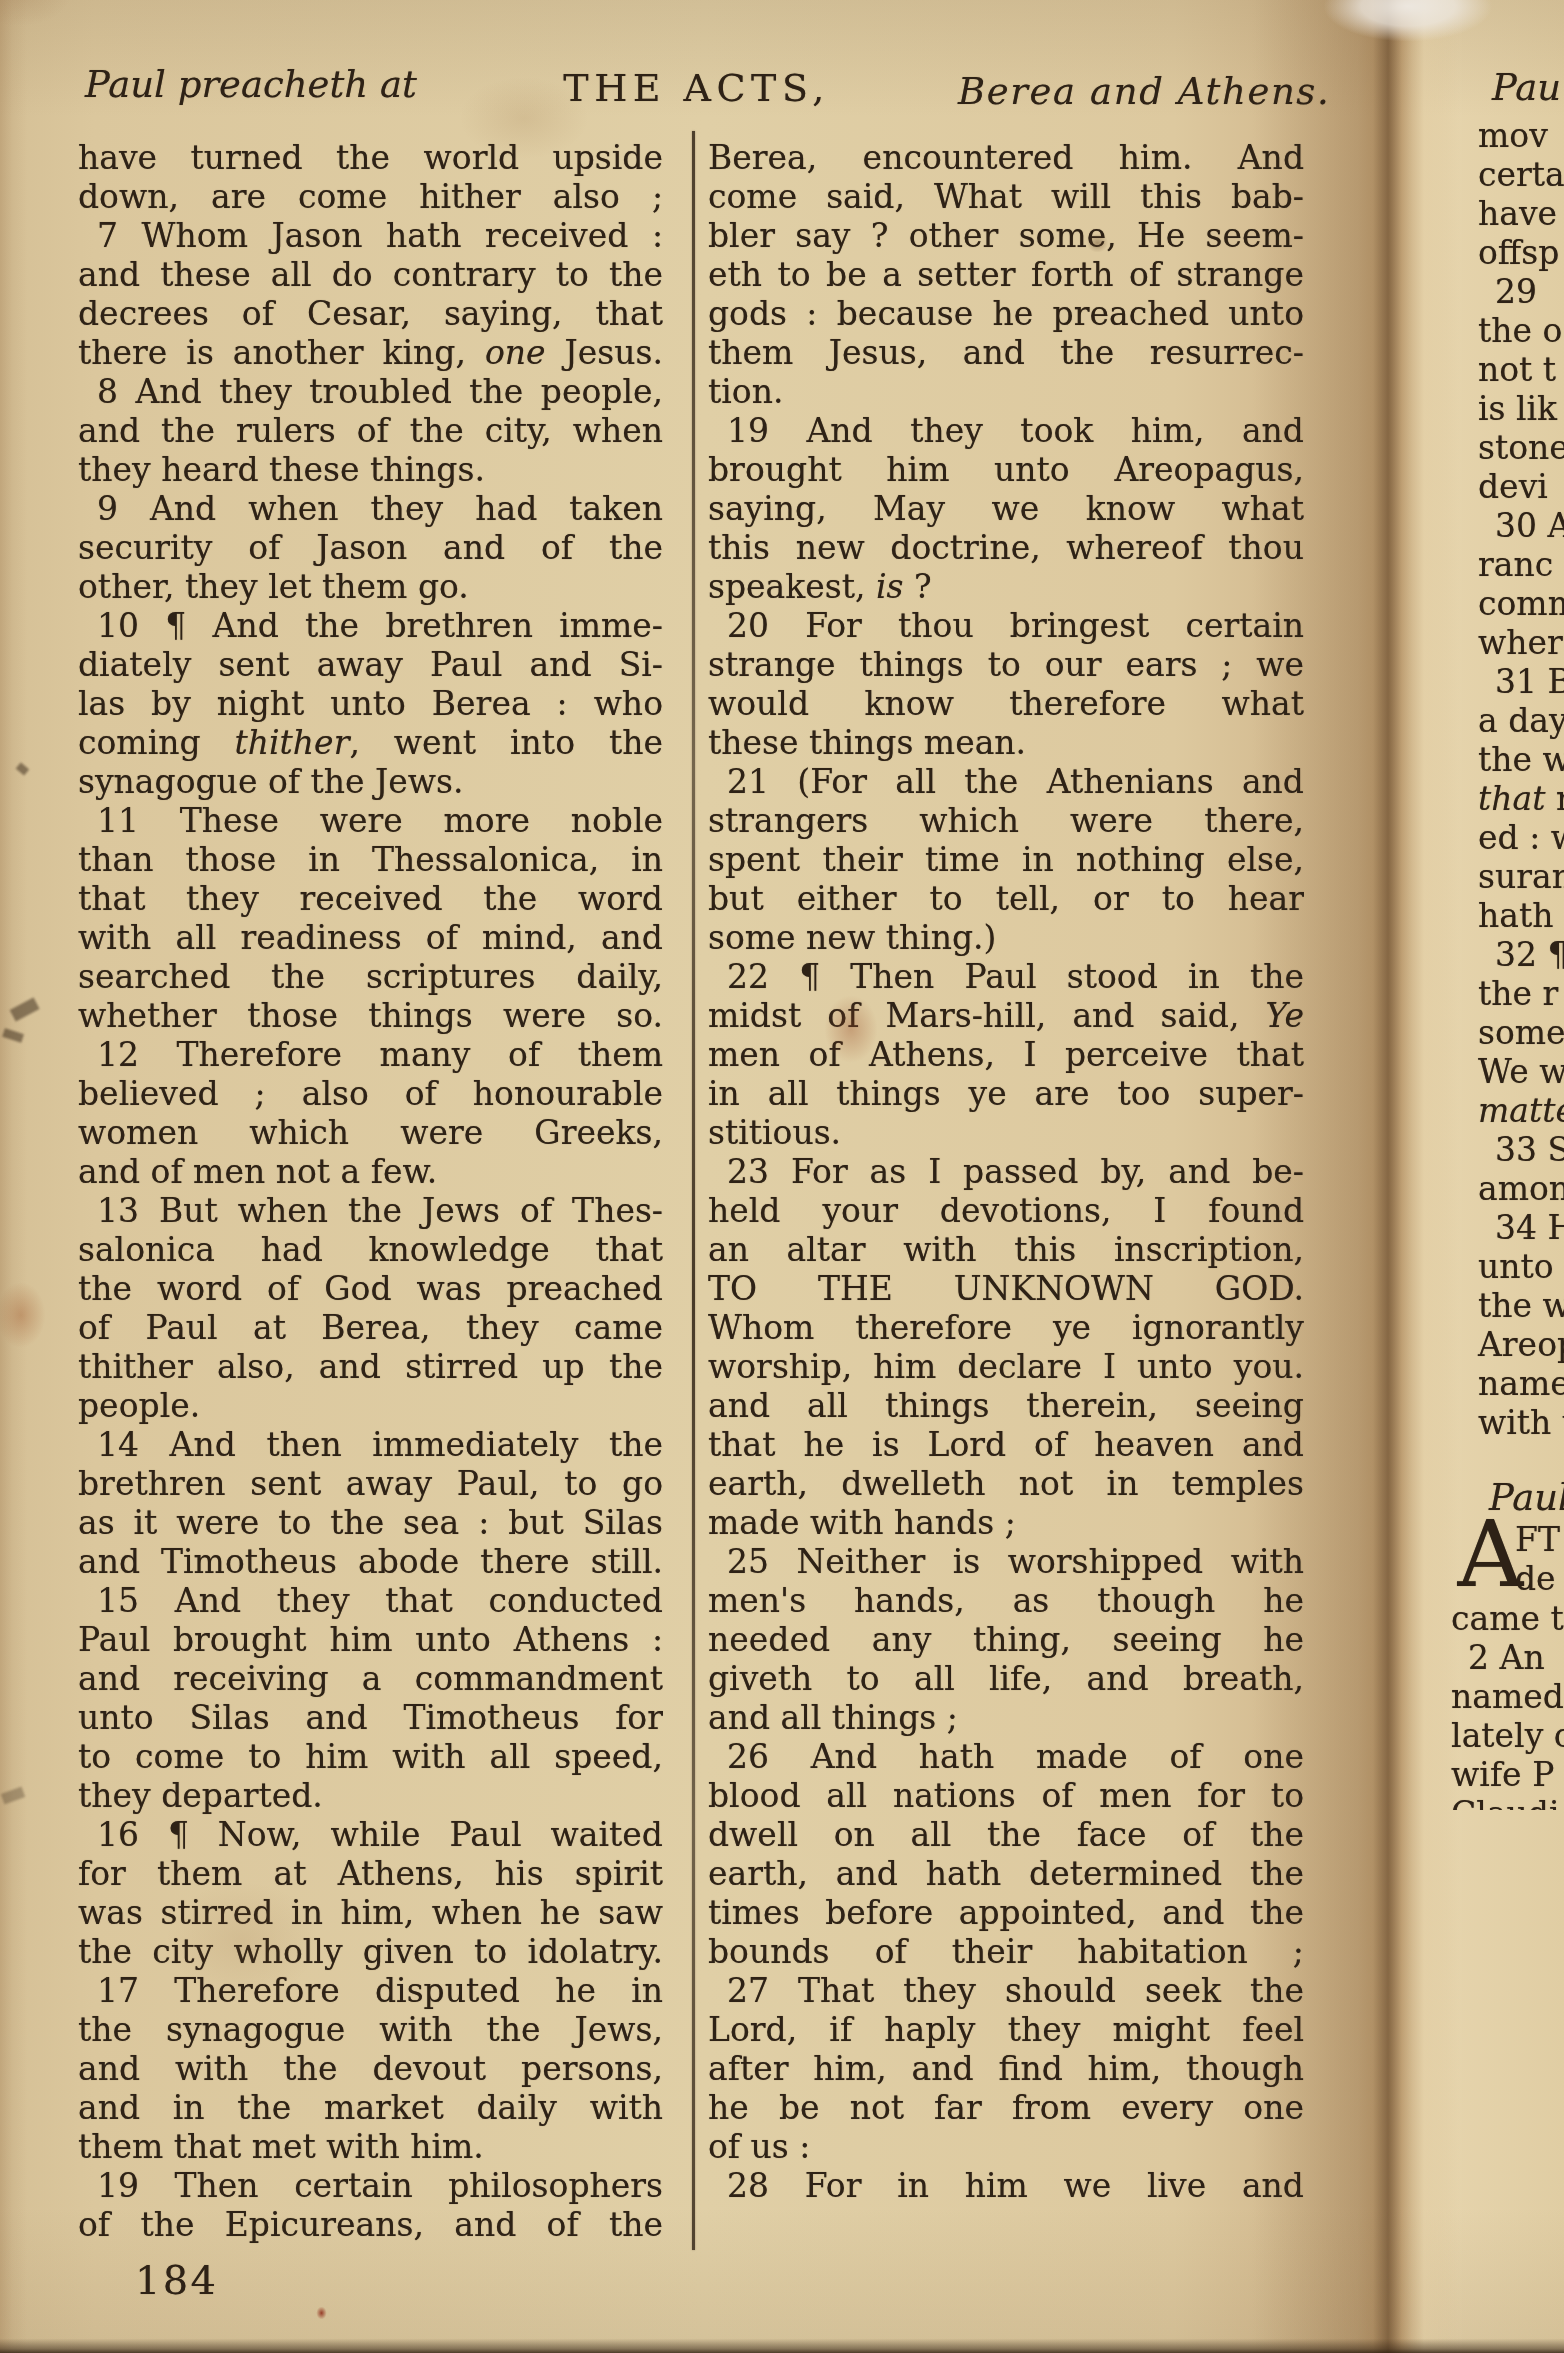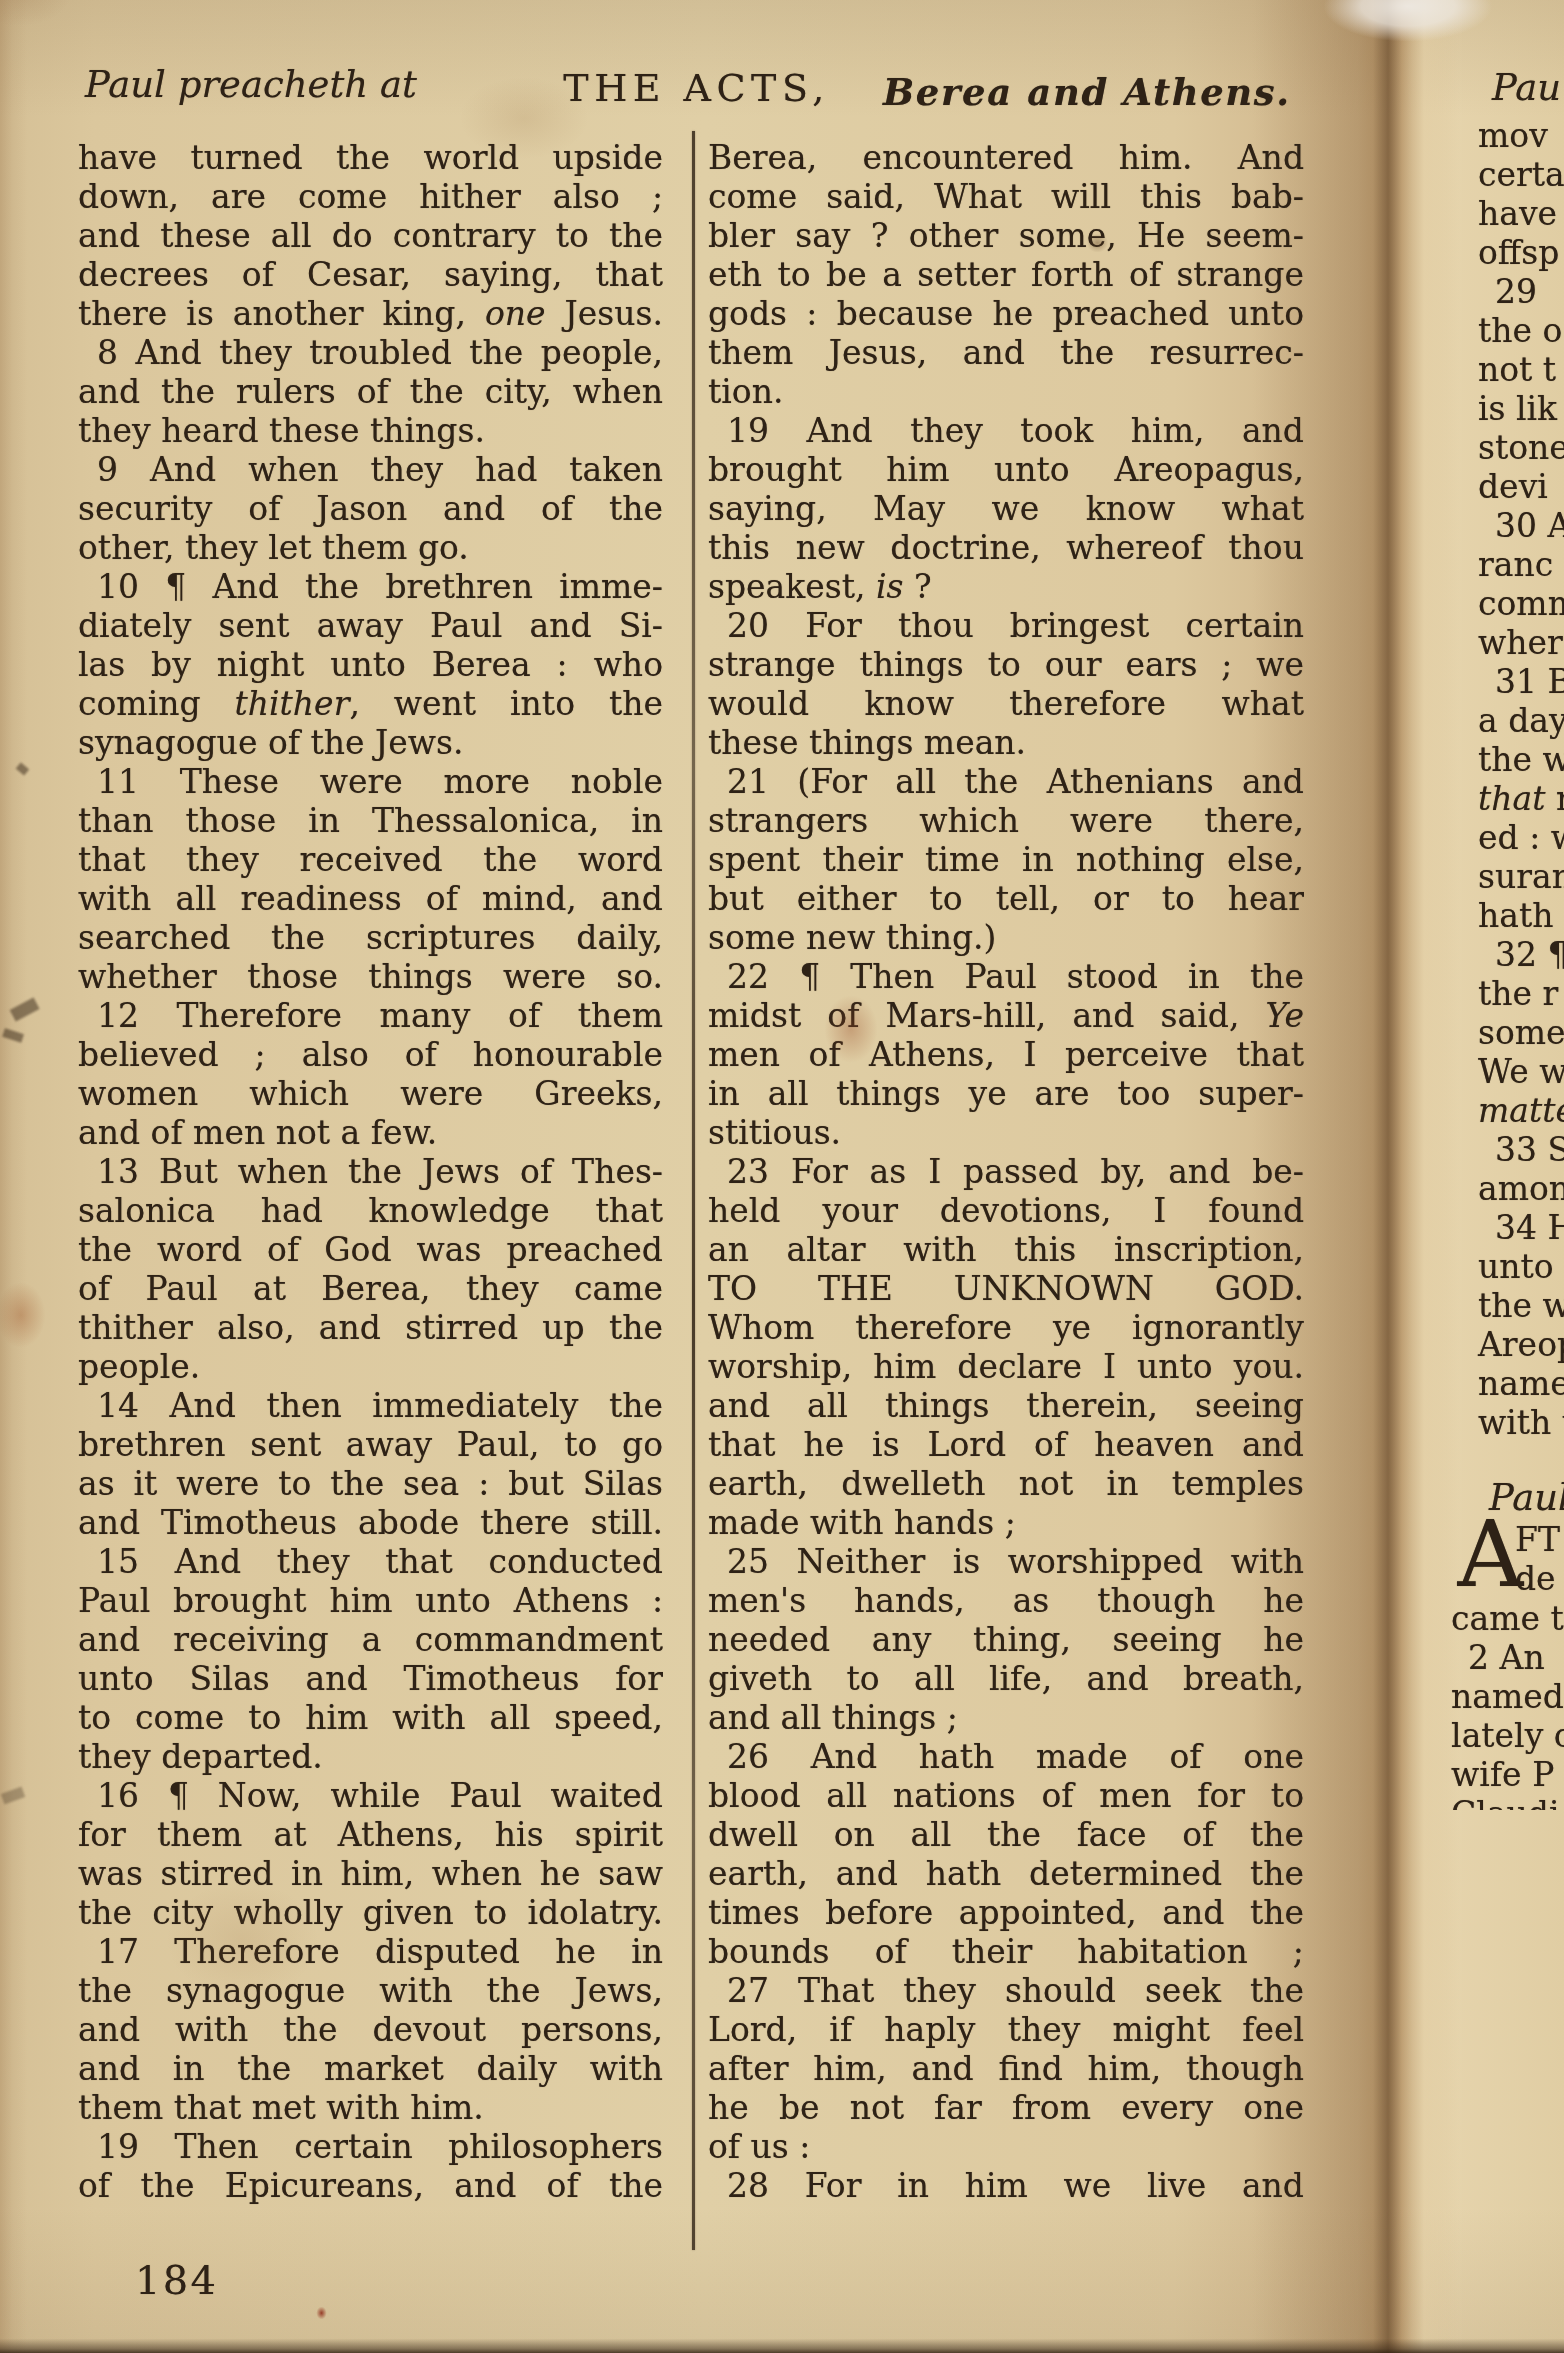--- a/index.html
+++ b/index.html
@@ -61,26 +61,27 @@
   .mark4{left:1.6px;top:1790px;width:22px;height:11px;transform:rotate(-20deg);opacity:.6;}
   i{font-style:italic;}
 </style>
 </head>
 <body>
 
 <div class="photo txt">
 
   <div class="rh" style="left:85px;top:63px;">Paul preacheth at</div>
   <div class="rh rh-center" style="left:548px;top:66px;width:297px;text-align:center;">THE ACTS,</div>
-  <div class="rh" style="left:883px;top:70px;letter-spacing:1.6px;font-weight:bold;">Berea and Athens.</div>
+  <div class="rh" style="left:958px;top:70px;letter-spacing:1.6px;">Berea and Athens.</div>
 
   <div class="col" style="left:78px;width:585px;">
 
   <div class="line">have turned the world upside</div>
       <div class="line">down, are come hither also ;</div>
+      <div class="line vs">7 Whom Jason hath received :</div>
       <div class="line">and these all do contrary to the</div>
       <div class="line">decrees of Cesar, saying, that</div>
       <div class="line">there is another king, <i>one</i> Jesus.</div>
       <div class="line vs">8 And they troubled the people,</div>
       <div class="line">and the rulers of the city, when</div>
       <div class="line flush">they heard these things.</div>
       <div class="line vs">9 And when they had taken</div>
       <div class="line">security of Jason and of the</div>
       <div class="line flush">other, they let them go.</div>
       <div class="line vs">10 ¶ And the brethren imme-</div>

